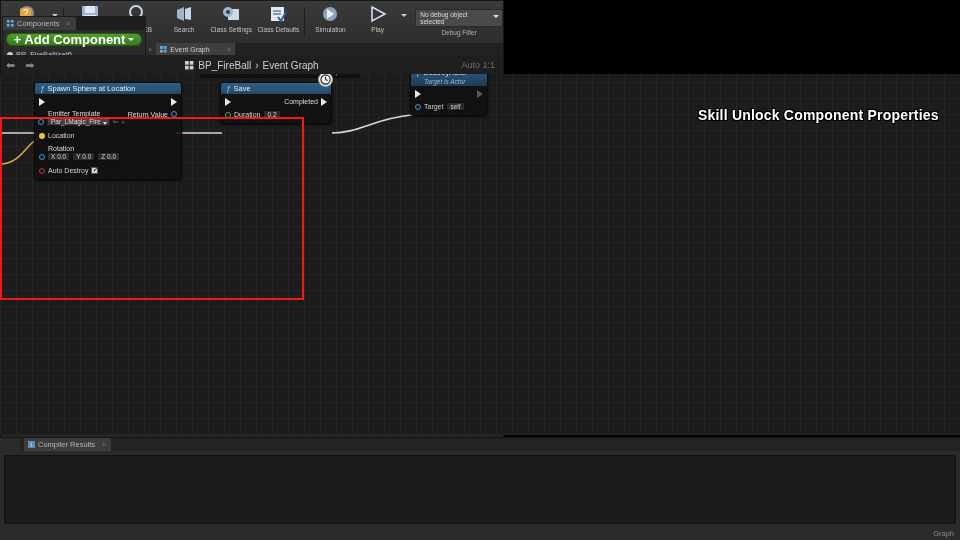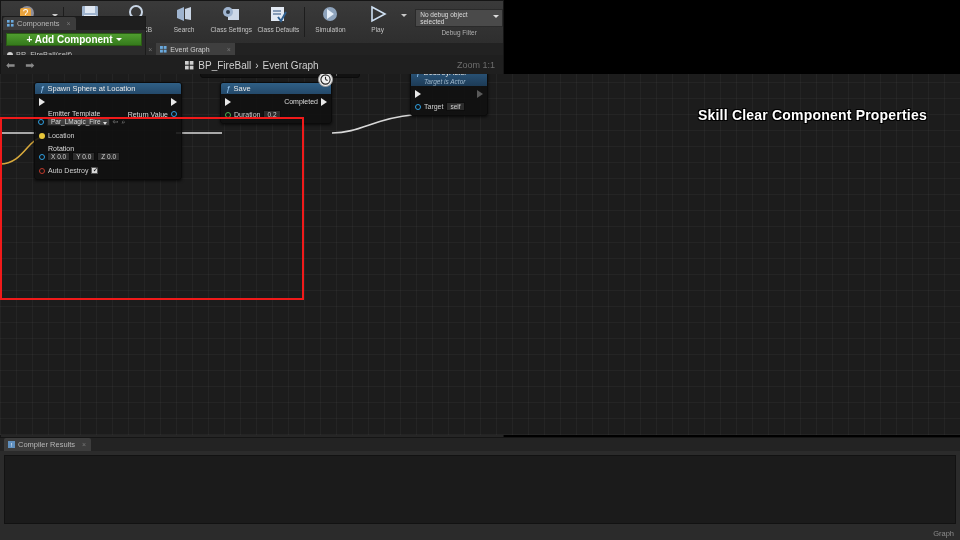--- a/index.html
+++ b/index.html
@@ -25,22 +25,22 @@
   .tab .x { color:#777; font-size:7px; margin-left:4px; }
   .tabicon { width:7px; height:7px; flex:0 0 auto; }
 
   
   #components-panel { left:2px; top:16px; width:144px; height:152px; background:#2b2b2b; }
   #myblueprint-panel { left:2px; top:170px; width:144px; height:140px; background:#2b2b2b; }
 
   .greenbtn {
     display:inline-flex; align-items:center; gap:3px;
     background:linear-gradient(#4f9d2f,#357a1c);
-    border:1px solid #2b5c15; border-radius:0;
-    color:#fff; font-size:10px; font-weight:bold;
+    border:1px solid #2b5c15; border-radius:6px;
+    color:#fff; font-size:13px; font-weight:bold;
     padding:1px 5px; height:13px; line-height:11px;
   }
   .caretdn { width:0;height:0;border-left:3px solid transparent;border-right:3px solid transparent;border-top:3px solid #fff; }
 
   .treerow { display:flex; align-items:center; gap:3px; height:11px; padding-left:4px; font-size:7.5px; color:#c2c2c2; white-space:nowrap; }
   .treerow.sel { background:#c8a06a; color:#2a2a2a; }
   .arr { width:0;height:0;border-top:3px solid transparent;border-bottom:3px solid transparent;border-left:3.5px solid #9a9a9a; }
   .arr.open { border-left:3px solid transparent;border-right:3px solid transparent;border-top:3.5px solid #9a9a9a; border-bottom:none; }
 
   .dot { width:6px;height:6px;border-radius:50%; display:inline-block; }
@@ -96,21 +96,21 @@
   .ring { width:6px;height:6px;border-radius:50%; border:1.4px solid #2e9fe0; }
   .ringf { width:6px;height:6px;border-radius:50%; background:#e8c63a; }
   .ringr { width:6px;height:6px;border-radius:50%; border:1.4px solid #c0392b; }
   .ringg { width:6px;height:6px;border-radius:50%; border:1.4px solid #4caf50; }
   .pinbox { background:#2c2c2c; border:1px solid #0d0d0d; font-size:6.5px; color:#cfcfcf; padding:0 3px; }
   .combo { background:linear-gradient(#484848,#3a3a3a); border:1px solid #1c1c1c; font-size:6.5px; color:#d8d8d8; padding:0 8px 0 3px; position:relative; }
   .combo:after{content:"";position:absolute;right:2px;top:4px;border-left:2.5px solid transparent;border-right:2.5px solid transparent;border-top:3px solid #ddd;}
   .cbx { width:7px;height:7px;background:#d8d8d8;border:1px solid #555; display:inline-block; position:relative;}
   .cbx.on:after{content:"✓";position:absolute;left:0px;top:-3px;font-size:8px;color:#111;}
 
-  #compiler { position:absolute; left:0; right:0; bottom:0; height:103px; background:#2b2b2b; border-top:1px solid #151515;}
+  #compiler { position:absolute; left:0; right:0; bottom:0; height:103px; background:#2b2b2b; border-top:1px solid #151515;padding-left:20px;}
   #compiler .log { position:absolute; left:4px; right:4px; top:17px; bottom:16px; background:#1b1b1b; border:1px solid #121212;}
   #compiler .clear { position:absolute; right:6px; bottom:2px; font-size:7.5px; color:#8a8a8a; }
 
   
   #details { left:654px; top:14px; width:304px; height:522px; background:#2b2b2b; border:1px solid #151515; }
   #details-search { height:14px; display:flex; align-items:center; gap:3px; padding:2px 3px; background:#2b2b2b;}
   #redbox { position:absolute; left:0px; top:117px; width:304px; height:183px; border:2px solid #f01a1a; pointer-events:none; z-index:20; }
   #overlaytxt {
     position:absolute; left:698px; top:107px; z-index:25;
     font-family:"Liberation Sans", sans-serif; font-size:14px; color:#fff; font-weight:bold;
@@ -370,21 +370,21 @@
         <svg width="9" height="9" viewBox="0 0 8 8">
             <rect x="0" y="0" width="3.3" height="3.3" fill="#cfcfcf"></rect>
             <rect x="4.2" y="0" width="3.3" height="3.3" fill="#cfcfcf"></rect>
             <rect x="0" y="4.2" width="3.3" height="3.3" fill="#cfcfcf"></rect>
             <rect x="4.2" y="4.2" width="3.3" height="3.3" fill="#cfcfcf"></rect>
           </svg>
         <span>BP_FireBall</span>
         <span>›</span>
         <span>Event Graph</span>
       </div>
-      <span id="zoomlbl">Zoom 1:1</span>
+      <span id="zoomlbl">Auto 1:1</span>
     </div>
 
     <div id="graph-canvas">
 
       <svg width="504" height="343" style="position:absolute;left:0;top:0;">
         <path d="M0 59 L36 59" stroke="#d8d8d8" stroke-width="1.6" fill="none"></path>
         <path d="M176 59 L222 59" stroke="#d8d8d8" stroke-width="1.6" fill="none"></path>
         <path d="M332 59 C360 59, 375 44, 412 41" stroke="#d8d8d8" stroke-width="1.6" fill="none"></path>
         <path d="M0 90 C22 90, 28 66, 40 64" stroke="#d8a93c" stroke-width="1.6" fill="none"></path>
         <path d="M330 -12 C360 -14, 380 -20, 410 -26" stroke="#d8a93c" stroke-width="1.6" fill="none"></path>
@@ -524,14 +524,14 @@
         <span style="margin-left:auto;color:#aaa;font-size:8px;">⌕</span>
       </div>
       <span style="width:11px;height:11px;background:repeating-linear-gradient(90deg,#9a9a9a 0 2px,#555 2px 4px);border:1px solid #444;"></span>
       <span style="color:#bbb;font-size:8px">◉</span>
 
     </div>
 
     <div id="redbox"></div>
   </div>
 
-  <div id="overlaytxt">Skill Clear Component Properties</div>
+  <div id="overlaytxt">Skill Unlock Component Properties</div>
 </div>
 
 </body></html>

